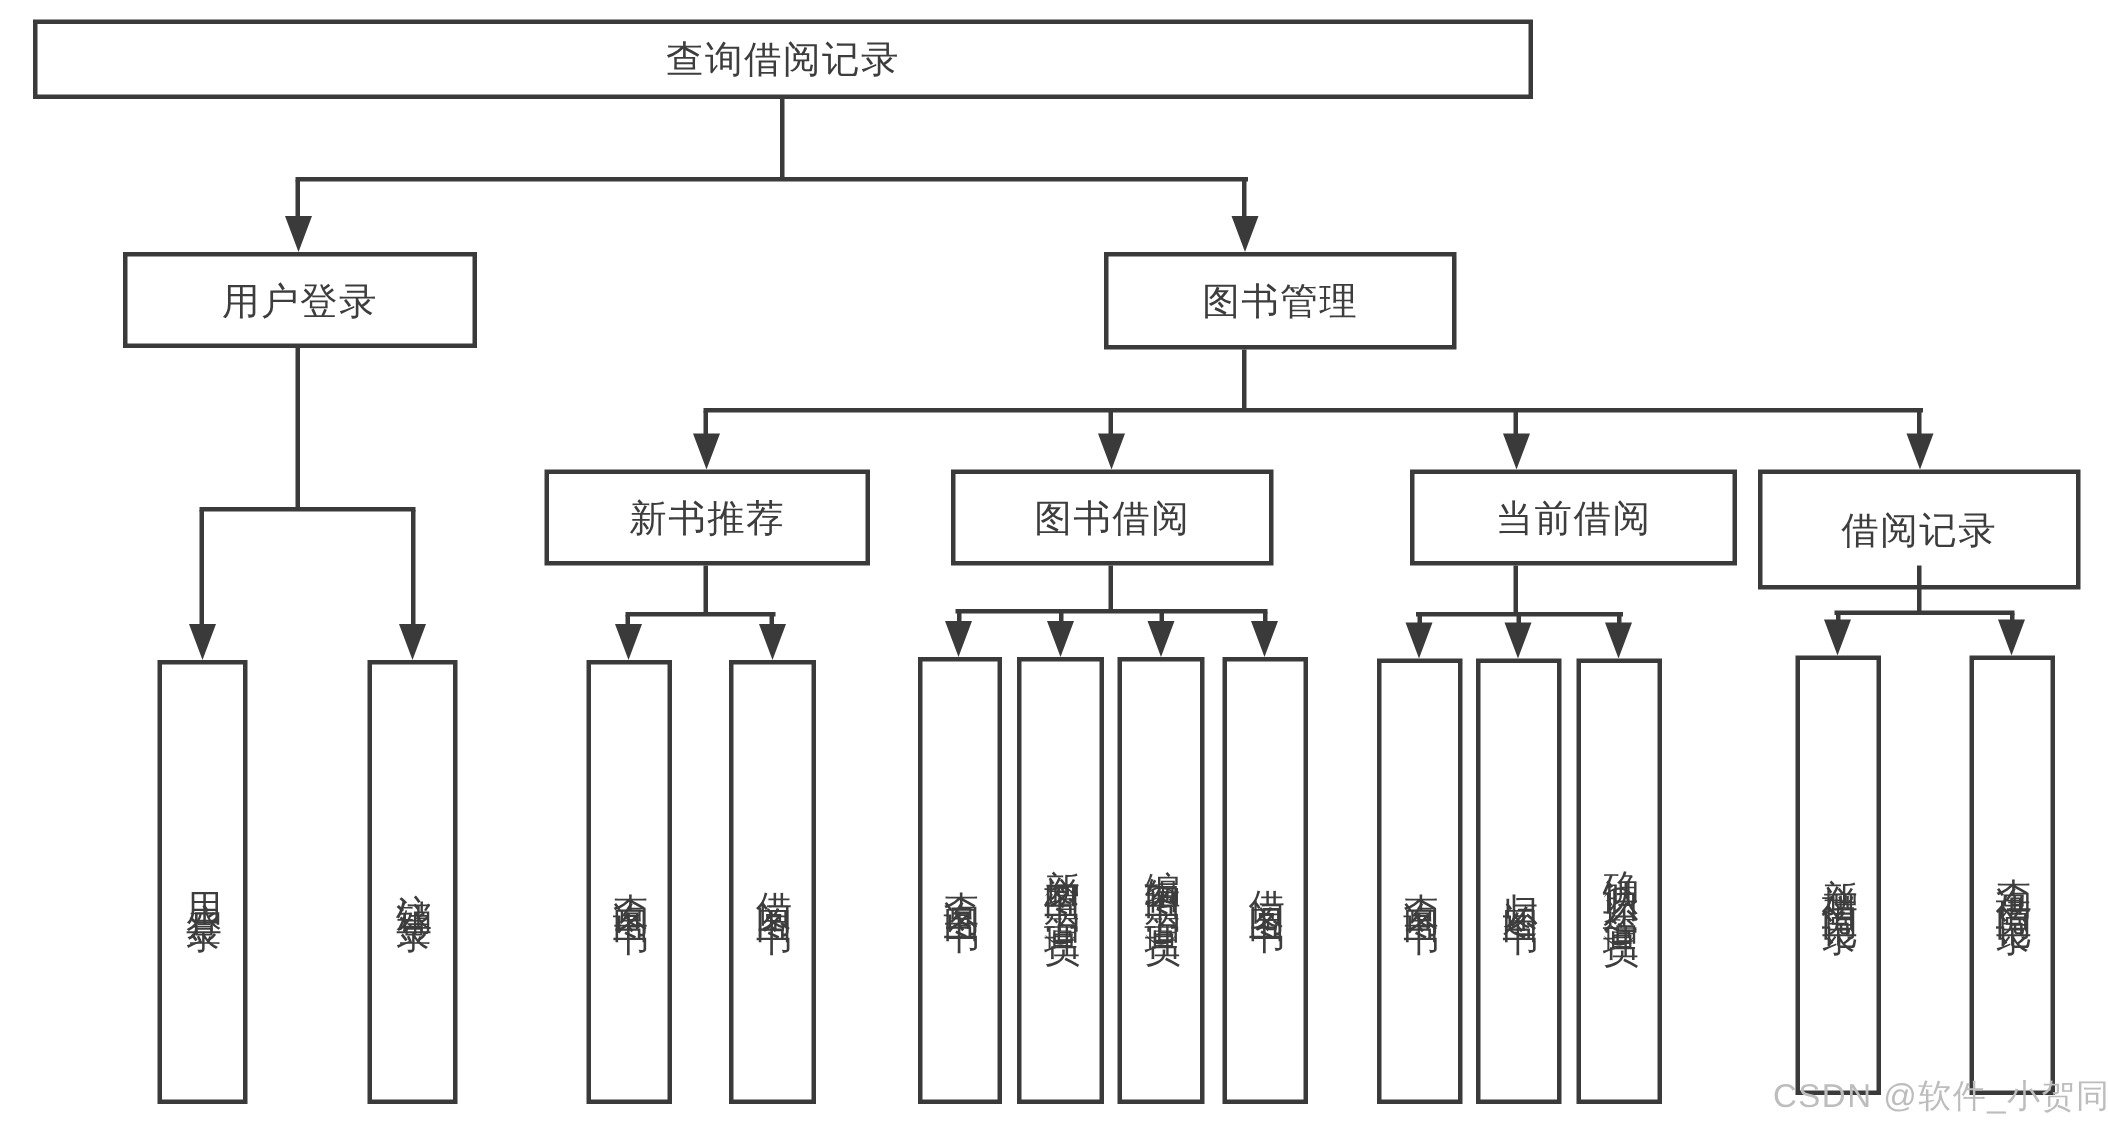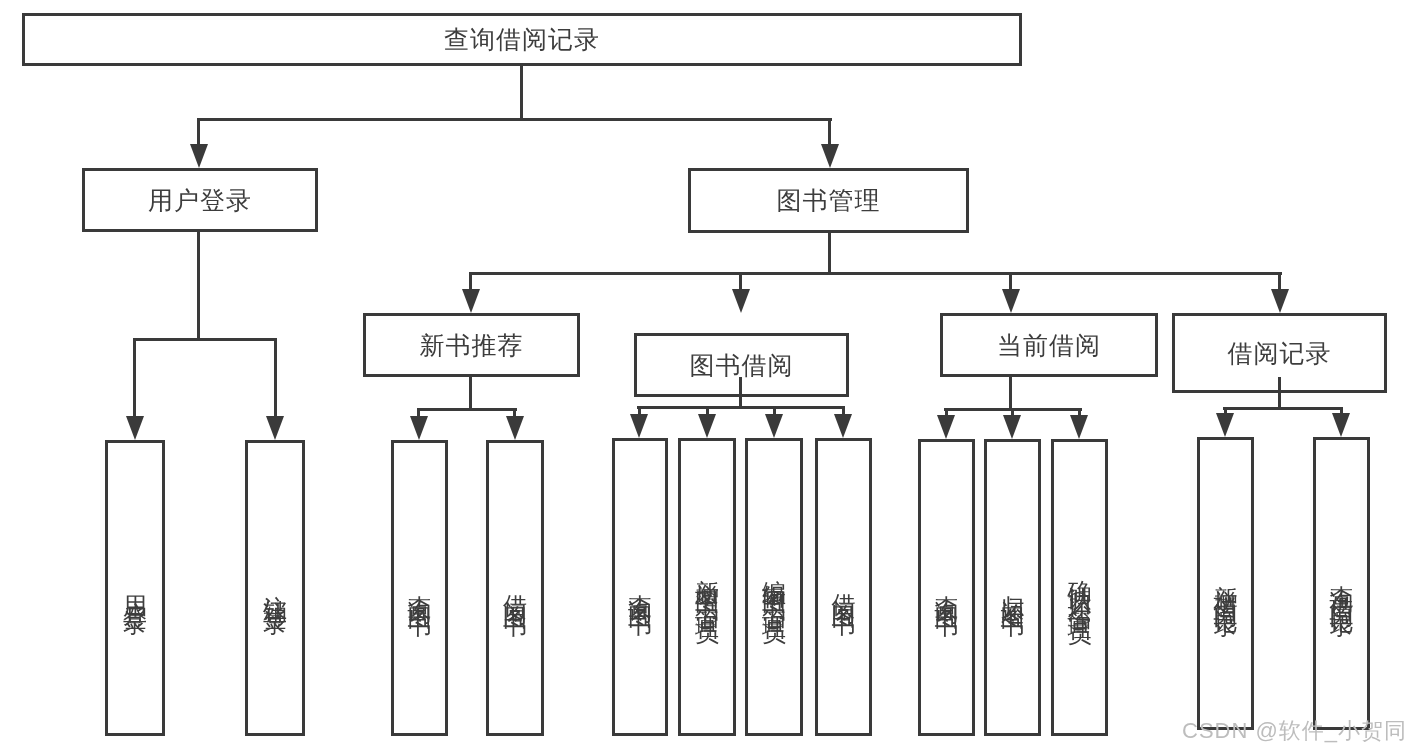--- a/index.html
+++ b/index.html
@@ -69,21 +69,21 @@
   <div class="line" style="left:520px;top:66px;width:3px;height:53px;"></div>
   <div class="line" style="left:197px;top:118px;width:635px;height:3px;"></div>
   <div class="line" style="left:197px;top:120px;width:3px;height:27px;"></div>
   <div class="arrow" style="left:190px;top:144px;"></div>
   <div class="line" style="left:828px;top:120px;width:3px;height:27px;"></div>
   <div class="arrow" style="left:821px;top:144px;"></div>
 
   <div class="hbox" style="left:82px;top:168px;width:236px;height:64px;">
     <span>用户登录</span>
   </div>
-  <div class="hbox" style="left:688px;top:168px;width:281px;height:65px;align-items:center;">
+  <div class="hbox" style="left:736px;top:168px;width:235px;height:65px;align-items:center;">
     <span>图书管理</span>
   </div>
 
   <div class="line" style="left:197px;top:232px;width:3px;height:106px;"></div>
   <div class="line" style="left:133px;top:338px;width:144px;height:3px;"></div>
   <div class="line" style="left:133px;top:340px;width:3px;height:78px;"></div>
   <div class="arrow" style="left:126px;top:416px;"></div>
   <div class="line" style="left:274px;top:340px;width:3px;height:78px;"></div>
   <div class="arrow" style="left:266px;top:416px;"></div>
 
@@ -101,21 +101,21 @@
   <div class="line" style="left:739px;top:274px;width:3px;height:17px;"></div>
   <div class="arrow" style="left:732px;top:289px;"></div>
   <div class="line" style="left:1009px;top:274px;width:3px;height:17px;"></div>
   <div class="arrow" style="left:1002px;top:289px;"></div>
   <div class="line" style="left:1278px;top:274px;width:3px;height:17px;"></div>
   <div class="arrow" style="left:1271px;top:289px;"></div>
 
   <div class="hbox" style="left:363px;top:313px;width:217px;height:64px;">
     <span>新书推荐</span>
   </div>
-  <div class="hbox" style="left:634px;top:313px;width:215px;height:64px;margin-top:20px;">
+  <div class="hbox" style="left:634px;top:313px;width:215px;height:64px;">
     <span>图书借阅</span>
   </div>
   <div class="hbox" style="left:902px;top:313px;width:218px;height:64px;margin-left:38px;">
     <span>当前借阅</span>
   </div>
   <div class="hbox" style="left:1172px;top:313px;width:215px;height:80px;">
     <span>借阅记录</span>
   </div>
 
   <div class="line" style="left:469px;top:377px;width:3px;height:33px;"></div>

